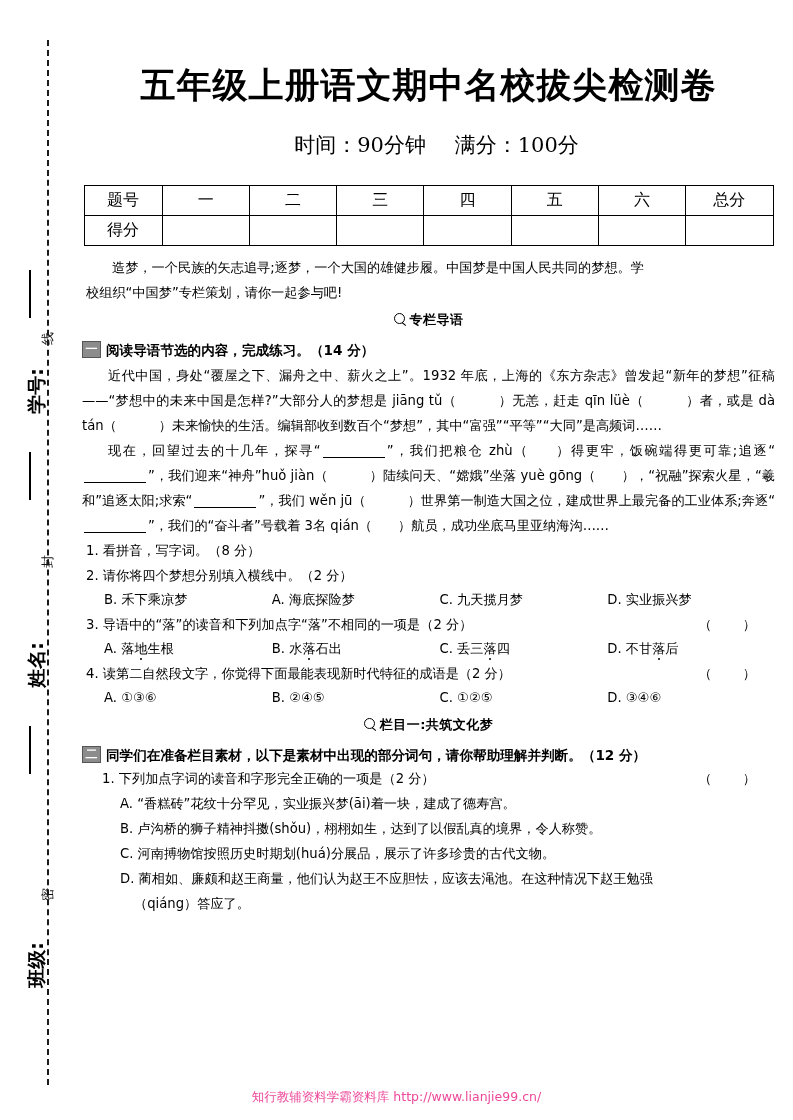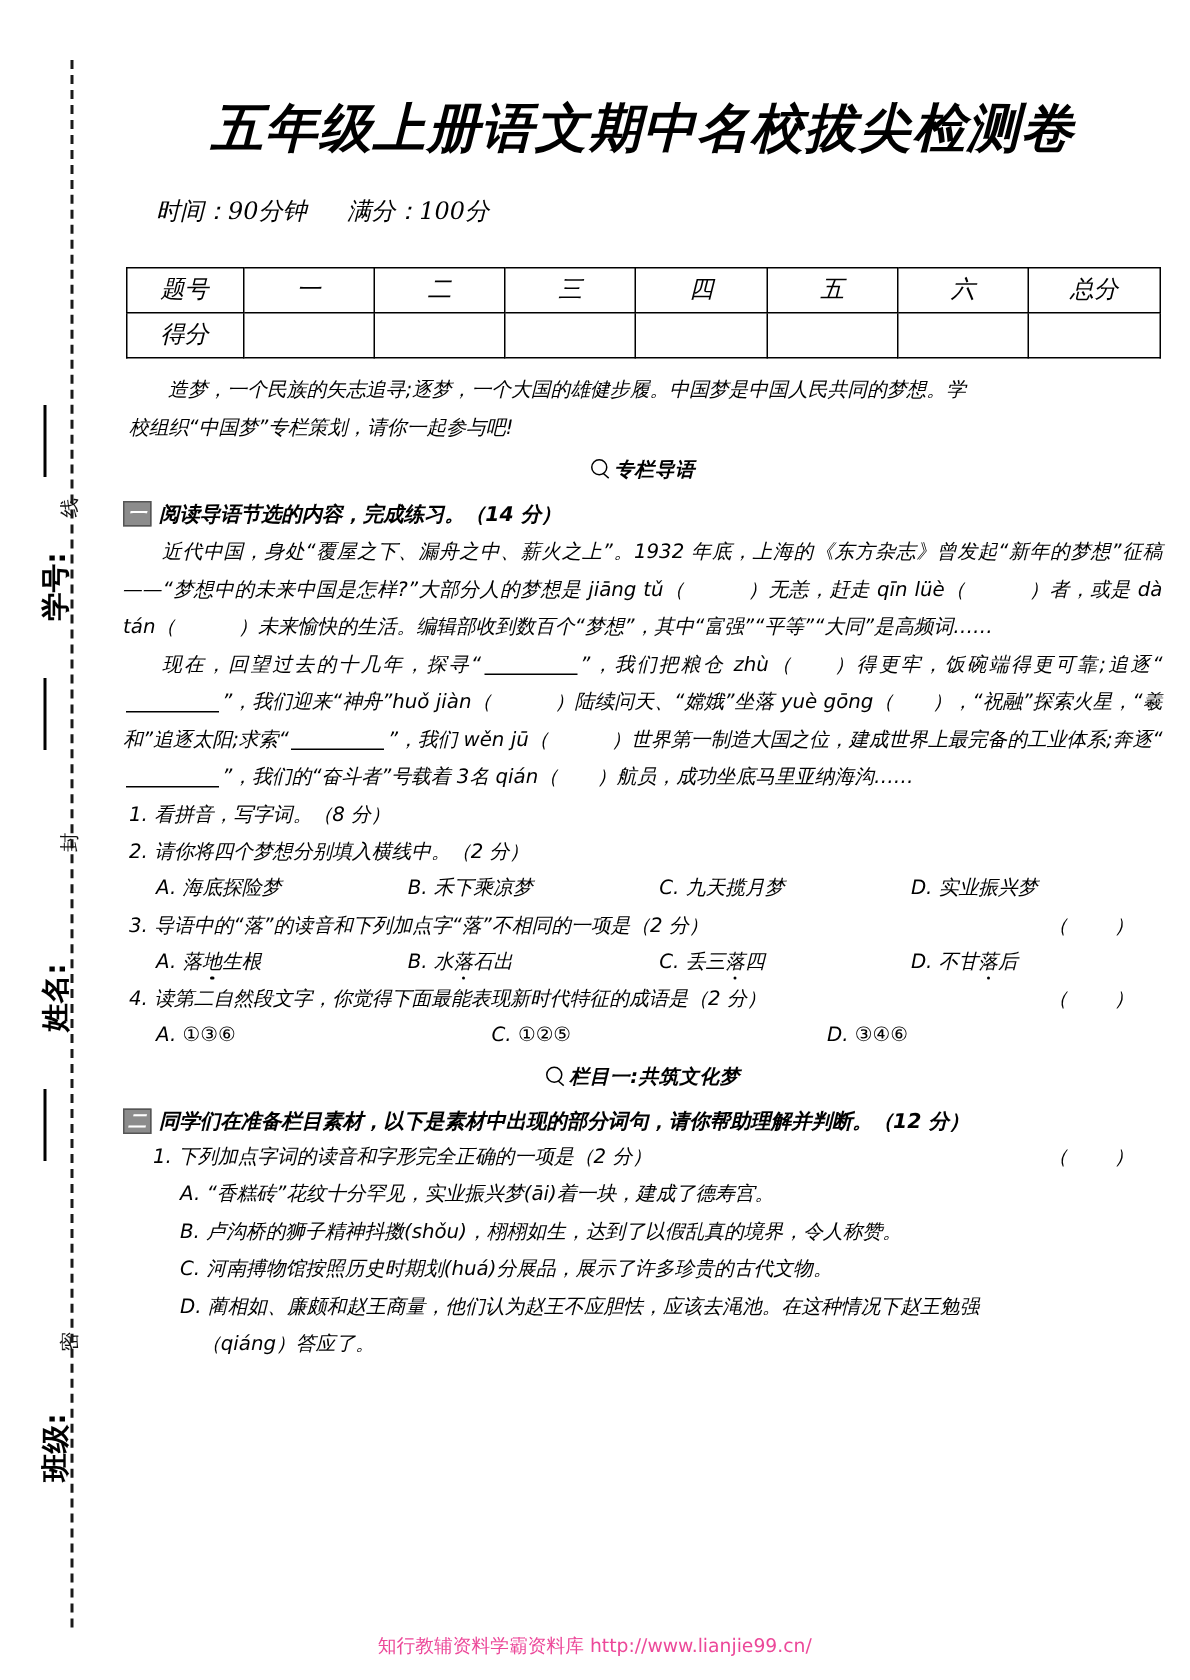--- a/index.html
+++ b/index.html
@@ -56,38 +56,37 @@
     width: 0;
     border-left: 2px solid #000;
   }
 
   
   #page {
     position: absolute;
     left: 72px; top: 0;
     width: 721px; height: 1120px;
     padding: 0 18px 0 10px;
-    font-style: italic;
   }
 
   #paper-title {
     margin: 62px 0 0 0;
     text-align: center;
     font-family: "DejaVu Serif", "Liberation Serif", serif;
     font-size: 35px;
     font-weight: bold;
     letter-spacing: 1px;
     white-space: nowrap;
     color: #000;
   }
 
   #exam-meta {
     margin: 22px 6px 0 0;
-    text-align: left;
-    font-size: 16px;
+    text-align: center;
+    font-size: 21px;
     font-family: "DejaVu Serif", "Liberation Serif", serif;
   }
   #exam-meta span { margin-left: 22px; }
 
   
   #score-table {
     margin: 26px auto 0 auto;
     width: 690px;
     border-collapse: collapse;
     table-layout: fixed;
@@ -306,22 +305,22 @@
   </div>
 
   <p class="para indent" style="margin-top:2px;"><span>近代中国，身处“覆屋之下、漏舟之中、薪火之上”。1932 年底，上海的《东方杂志》曾发起</span><span>“新年的梦想”征稿——“梦想中的未来中国是怎样?”大部分人的梦想是 jiāng tǔ（</span><span class="gap-md"></span><span>）无</span><span>恙，赶走 qīn lüè（</span><span class="gap-md"></span><span>）者，或是 dà tán（</span><span class="gap-md"></span><span>）未来愉快的生活。编辑部收到数百个“梦</span><span>想”，其中“富强”“平等”“大同”是高频词……</span></p>
 
   <p class="para indent"><span>现在，回望过去的十几年，探寻“</span><span class="blank-line"></span><span>”，我们把粮仓 zhù（</span><span class="gap-sm"></span><span>）得更牢，饭碗端得更可</span><span>靠;追逐“</span><span class="blank-line"></span><span>”，我们迎来“神舟”huǒ jiàn（</span><span class="gap-md"></span><span>）陆续问天、“嫦娥”坐落 yuè gōng</span><span>（</span><span class="gap-sm"></span><span>），“祝融”探索火星，“羲和”追逐太阳;求索“</span><span class="blank-line"></span><span>”，我们 wěn jū（</span><span class="gap-md"></span><span>）世界第</span><span>一制造大国之位，建成世界上最完备的工业体系;奔逐“</span><span class="blank-line"></span><span>”，我们的“奋斗者”号载着 3</span><span>名 qián（</span><span class="gap-sm"></span><span>）航员，成功坐底马里亚纳海沟……</span></p>
 
   <div class="qline">1. 看拼音，写字词。（8 分）</div>
 
   <div class="qline">2. 请你将四个梦想分别填入横线中。（2 分）</div>
   <div class="opts">
+    <span>B. 禾下乘凉梦</span>
     <span>A. 海底探险梦</span>
-    <span>B. 禾下乘凉梦</span>
     <span>C. 九天揽月梦</span>
     <span>D. 实业振兴梦</span>
   </div>
 
   <div class="qline">
     <span>3. 导语中的“落”的读音和下列加点字“落”不相同的一项是（2 分）</span>
     <span class="ans-bracket">（　）</span>
   </div>
   <div class="opts">
     <span><span>A. 落</span><span class="dot">地</span><span>生根</span></span>
@@ -329,20 +328,21 @@
     <span><span>C. 丢三</span><span class="dot">落</span><span>四</span></span>
     <span><span>D. 不甘</span><span class="dot">落</span><span>后</span></span>
   </div>
 
   <div class="qline">
     <span>4. 读第二自然段文字，你觉得下面最能表现新时代特征的成语是（2 分）</span>
     <span class="ans-bracket">（　）</span>
   </div>
   <div class="opts">
     <span>A. ①③⑥</span>
+    <span>B. ②④⑤</span>
     <span>C. ①②⑤</span>
     <span>D. ③④⑥</span>
   </div>
 
   <div class="column-head">
     <span class="mag-icon"></span><span>栏目一:共筑文化梦</span>
   </div>
 
   <div class="section-head">
     <span class="sec-box">二</span>

